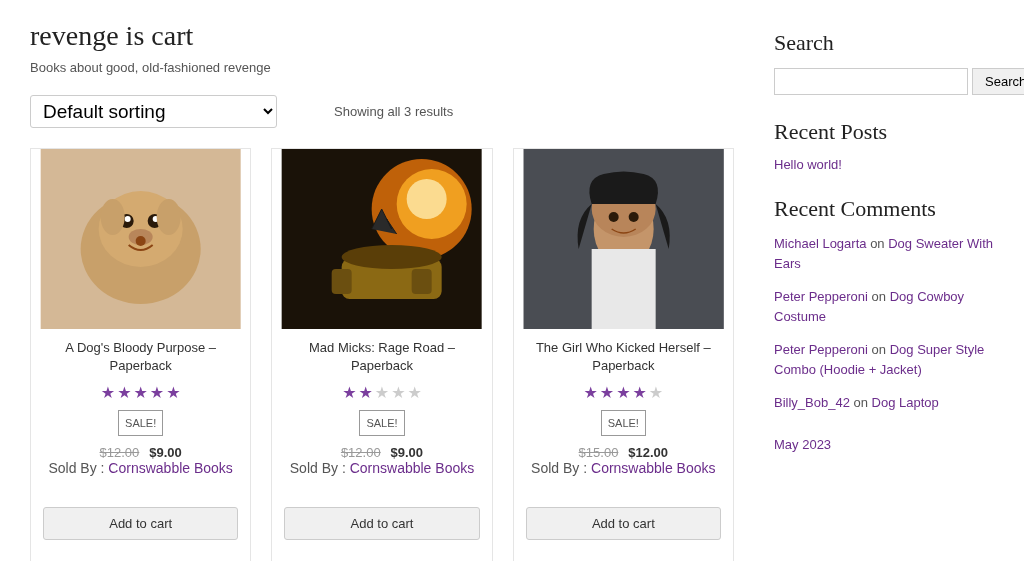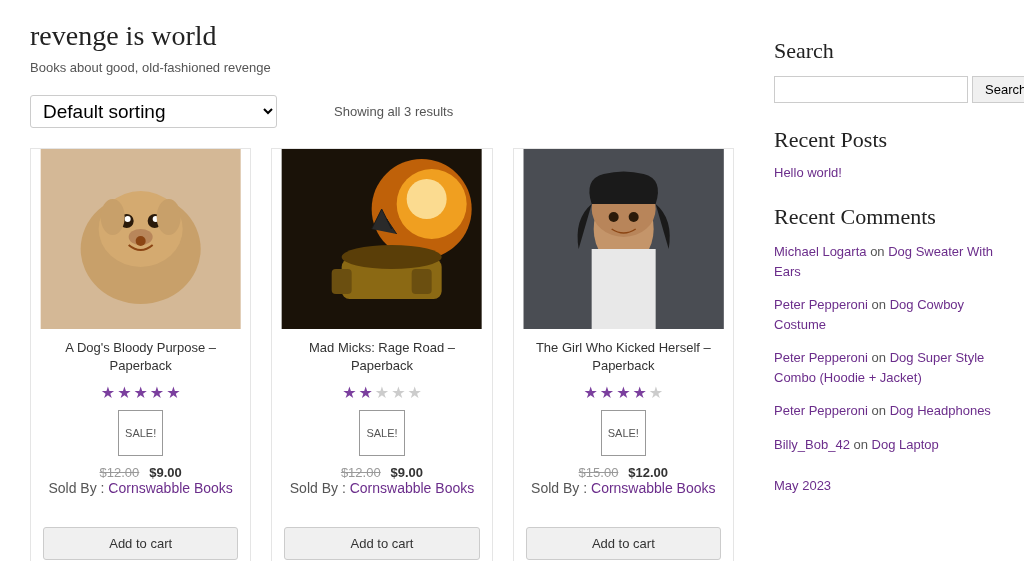--- a/index.html
+++ b/index.html
@@ -22,47 +22,47 @@
     
     .product-grid { display: flex; gap: 20px; }
     .product-card { flex: 1; border: 1px solid #e5e5e5; padding: 0 0 10px 0; font-family: Arial, sans-serif; }
     .product-info { padding: 10px 12px 6px; }
     .product-name { font-size: 13px; color: #333; text-align: center; margin-bottom: 8px; line-height: 1.4; }
     .product-name a { color: #333; }
     .stars { display: flex; justify-content: center; gap: 2px; margin-bottom: 8px; }
     .star { font-size: 16px; }
     .star.full { color: #7b3f9e; }
     .star.empty { color: #ccc; }
-    .sale-badge { display: inline-block; border: 1px solid #999; padding: 16px 6px; font-size: 11px; color: #555; margin: 0 auto 8px; display: block; text-align: center; width: fit-content; margin: 0 auto 8px; }
+    .sale-badge { display: inline-block; border: 1px solid #999; padding: 6px 6px; font-size: 11px; color: #555; margin: 0 auto 8px; display: block; text-align: center; width: fit-content; margin: 0 auto 8px; }
     .price-wrapper { text-align: center; }
     .price-original { text-decoration: line-through; color: #999; font-size: 13px; margin-right: 6px; }
     .price-sale { color: #333; font-size: 13px; font-weight: bold; }
     .sold-by { text-align: center; font-size: 14px; color: #555; margin-bottom: 8px; }
     .sold-by a { color: #6b2d8b; }
     .add-to-cart-btn { display: block; width: calc(100% - 24px); margin: 17px 12px; padding: 8px 0; background: #f0f0f0; border: 1px solid #ccc; border-radius: 3px; font-size: 13px; color: #333; text-align: center; cursor: pointer; font-family: Arial, sans-serif; }
 
     
-    .sidebar-section { margin-bottom: 24px; margin-top: 8px; }
+    .sidebar-section { margin-bottom: 24px; }
     .sidebar-section-title { font-size: 22px; font-weight: normal; color: #222; margin-bottom: 12px; font-family: Georgia, serif; }
     .search-form { display: flex; gap: 4px; align-items: stretch; }
     .search-input { flex: 1; border: 1px solid #ccc; padding: 5px 8px; font-size: 13px; font-family: Arial, sans-serif; }
     .search-btn { padding: 5px 12px; background: #f0f0f0; border: 1px solid #ccc; font-size: 13px; font-family: Arial, sans-serif; cursor: pointer; }
     .sidebar-link { display: block; font-size: 13px; color: #6b2d8b; margin-bottom: 4px; font-family: Arial, sans-serif; }
     .comment-item { margin-bottom: 14px; font-size: 13px; font-family: Arial, sans-serif; line-height: 1.5; }
     .comment-author { color: #6b2d8b; }
     .comment-on { color: #555; }
     .comment-post { color: #6b2d8b; }
   </style>
 </head>
 <body>
 
 <div class="page-wrapper">
 
   <div class="main-content">
-    <h1 class="page-title">revenge is world</h1>
+    <h1 class="page-title">revenge is cart</h1>
     <p class="page-subtitle">Books about good, old-fashioned revenge</p>
 
     <div class="sort-bar">
       <select class="sort-select"><option>Default sorting</option><option>Sort by popularity</option><option>Sort by rating</option><option>Sort by latest</option><option>Sort by price: low to high</option><option>Sort by price: high to low</option></select>
       <span class="results-count">Showing all 3 results</span>
     </div>
 
     <div class="product-grid" id="product-grid">
 
     <div class="product-card">
@@ -197,21 +197,20 @@
           <a href="#" class="sidebar-link">Hello world!</a>
         </div>
     </div>
 
     <div class="sidebar-section">
       <div class="sidebar-section-title">Recent Comments</div>
       <div id="recent-comments-list">
           <div class="comment-item"><a href="#" class="comment-author">Michael Logarta</a> <span class="comment-on">on</span> <a href="#" class="comment-post">Dog Sweater With Ears</a></div>
           <div class="comment-item"><a href="#" class="comment-author">Peter Pepperoni</a> <span class="comment-on">on</span> <a href="#" class="comment-post">Dog Cowboy Costume</a></div>
           <div class="comment-item"><a href="#" class="comment-author">Peter Pepperoni</a> <span class="comment-on">on</span> <a href="#" class="comment-post">Dog Super Style Combo (Hoodie + Jacket)</a></div>
-          <div class="comment-item"><a href="#" class="comment-author">Peter Pepperoni</a> <span class="comment-on">on</span> <a href="#" class="comment-post">Dog Headphones</a></div>
           <div class="comment-item"><a href="#" class="comment-author">Billy_Bob_42</a> <span class="comment-on">on</span> <a href="#" class="comment-post">Dog Laptop</a></div>
         </div>
     </div>
 
     <div class="sidebar-section">
       <div id="archives-list">
           <a href="#" class="sidebar-link">May 2023</a>
         </div>
     </div>
 

